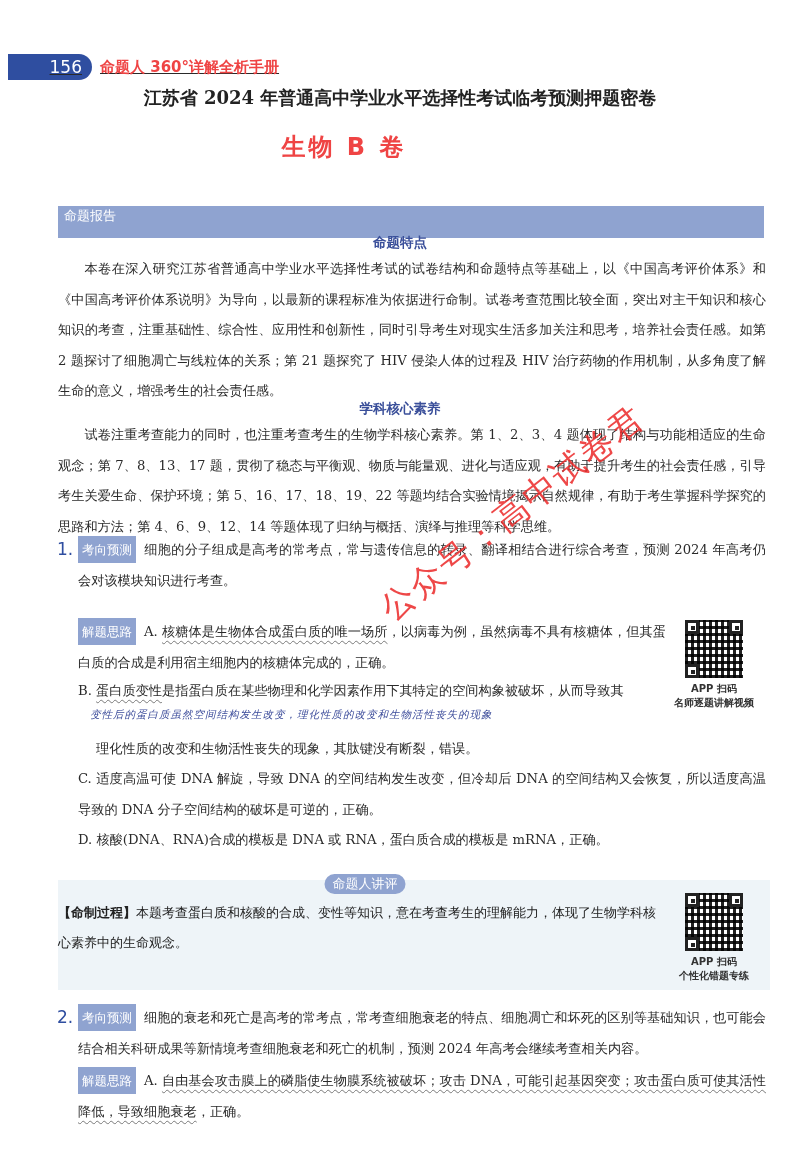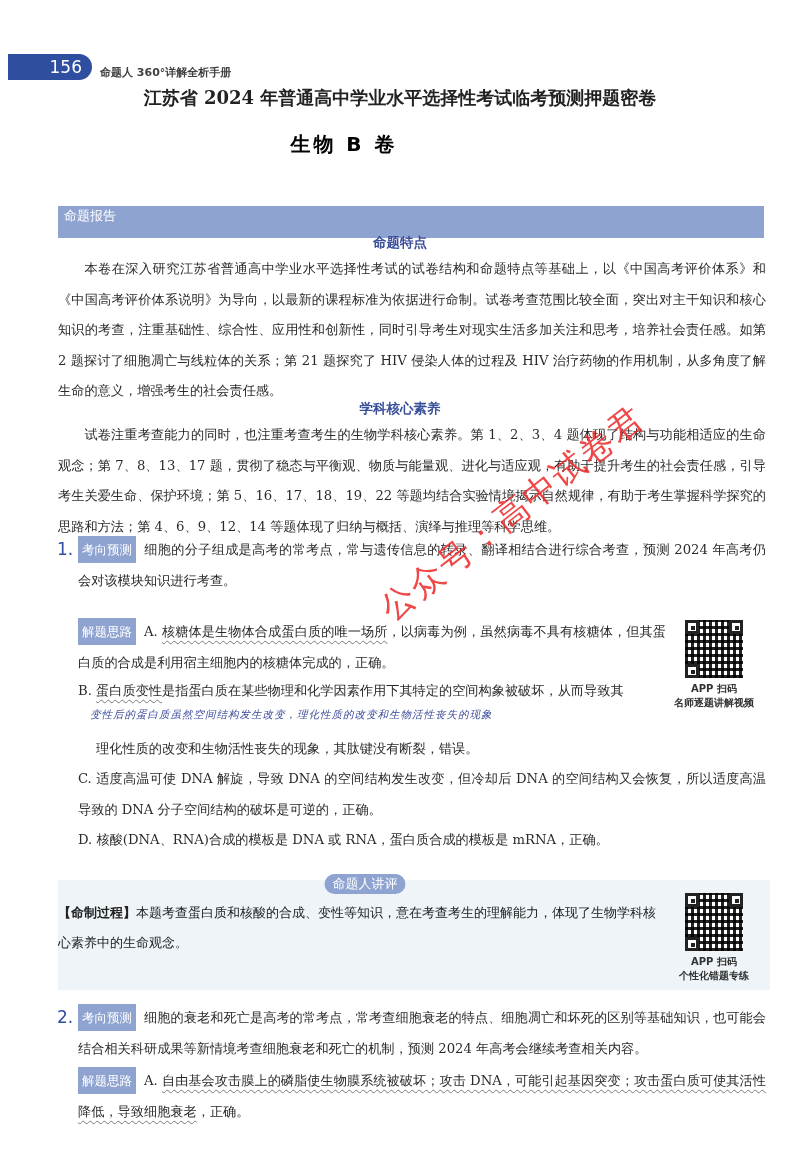--- a/index.html
+++ b/index.html
@@ -4,40 +4,40 @@
 <style>
   html, body { margin: 0; padding: 0; }
   body {
     width: 800px; height: 1169px; overflow: hidden; position: relative;
     background: #ffffff;
     font-family: "DejaVu Serif", "Liberation Serif", serif;
     color: #2a2a2a;
   }
   .page-header {
     position: absolute; left: 8px; top: 54px; height: 26px;
-    display: flex; align-items: flex-end;
+    display: flex; align-items: center; text-decoration: underline;
   }
   .page-num {
     width: 84px; height: 26px; background: #2f4ea0; color: #fff;
     border-radius: 0 13px 13px 0;
     font-family: "DejaVu Sans", "Liberation Sans", sans-serif;
     font-size: 17px; display: flex; align-items: center; justify-content: flex-end;
     padding-right: 10px; box-sizing: border-box;
   }
   .book-title {
-    margin-left: 8px; color: #404040; font-weight: bold;
-    font-family: "DejaVu Sans", "Liberation Sans", sans-serif; font-size: 11px;
+    margin-left: 8px; color: #ef4444; font-weight: bold;
+    font-family: "DejaVu Sans", "Liberation Sans", sans-serif; font-size: 15px;
   }
   .exam-title {
     position: absolute; top: 86px; left: 0; width: 800px; text-align: center;
     font-size: 18px; font-weight: bold; color: #222;
   }
   .subject-title {
     position: absolute; top: 131px; left: 0; width: 688px; text-align: center;
-    font-size: 20px; font-weight: bold; color: #000000;
+    font-size: 24px; font-weight: bold; color: #ef4444;
     font-family: "DejaVu Sans", "Liberation Sans", sans-serif; letter-spacing: 3px;
   }
   .section-bar {
     position: absolute; left: 58px; top: 206px; width: 706px; height: 32px;
     background: #8fa3d0; color: #fff;
     font-family: "DejaVu Sans", "Liberation Sans", sans-serif; font-size: 13px;
     padding-left: 6px; box-sizing: border-box; line-height: 20px;
   }
   .sub-heading {
     position: absolute; left: 0; width: 800px; text-align: center;

